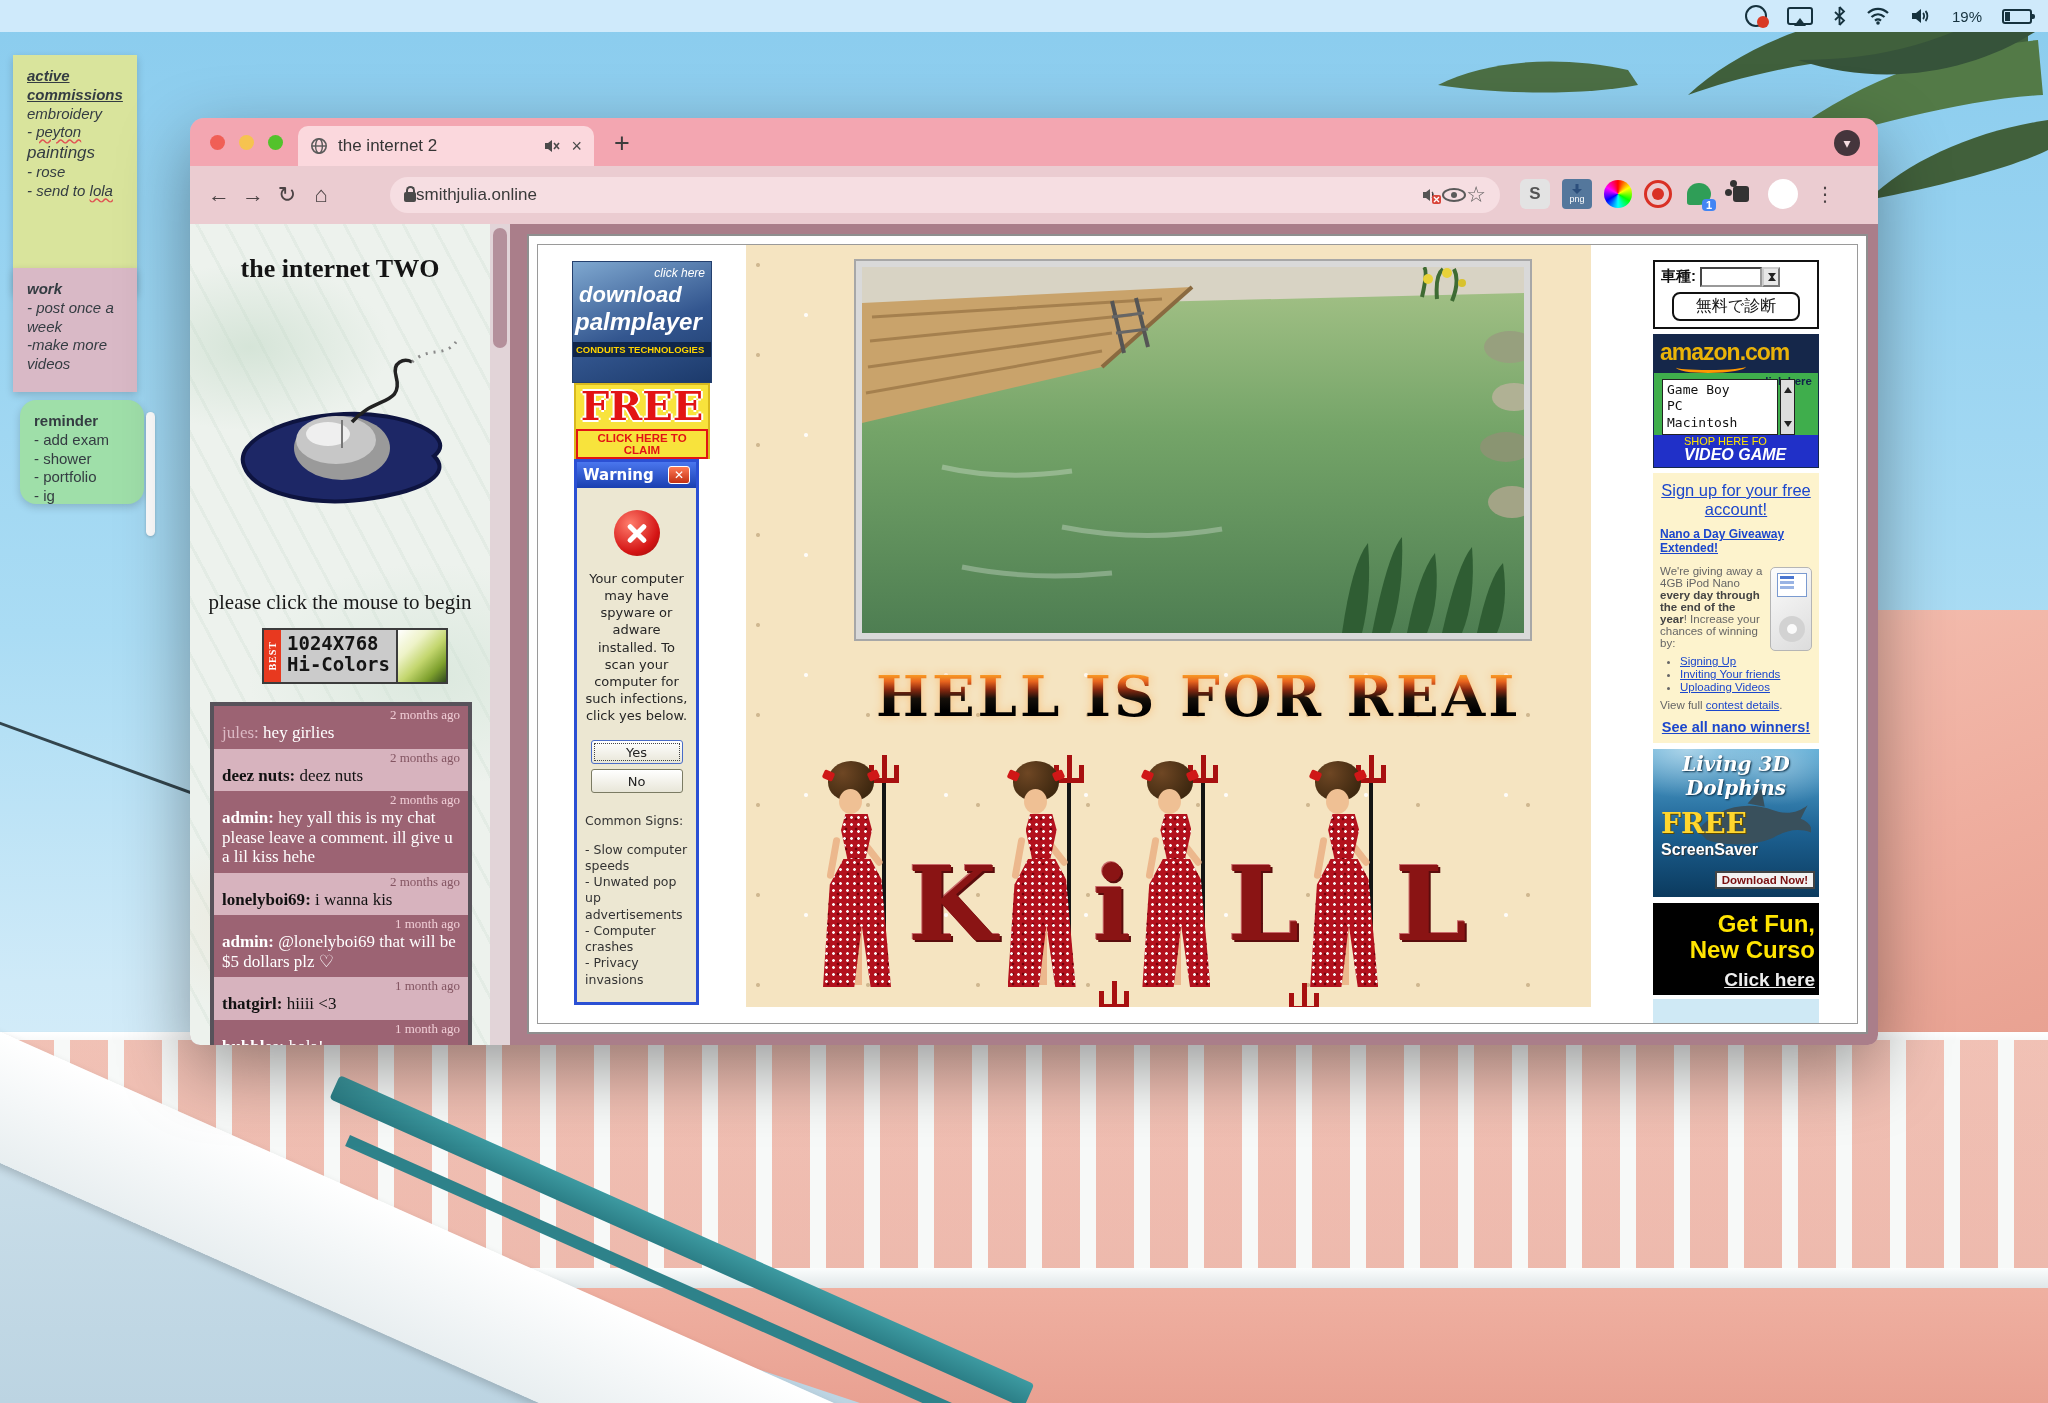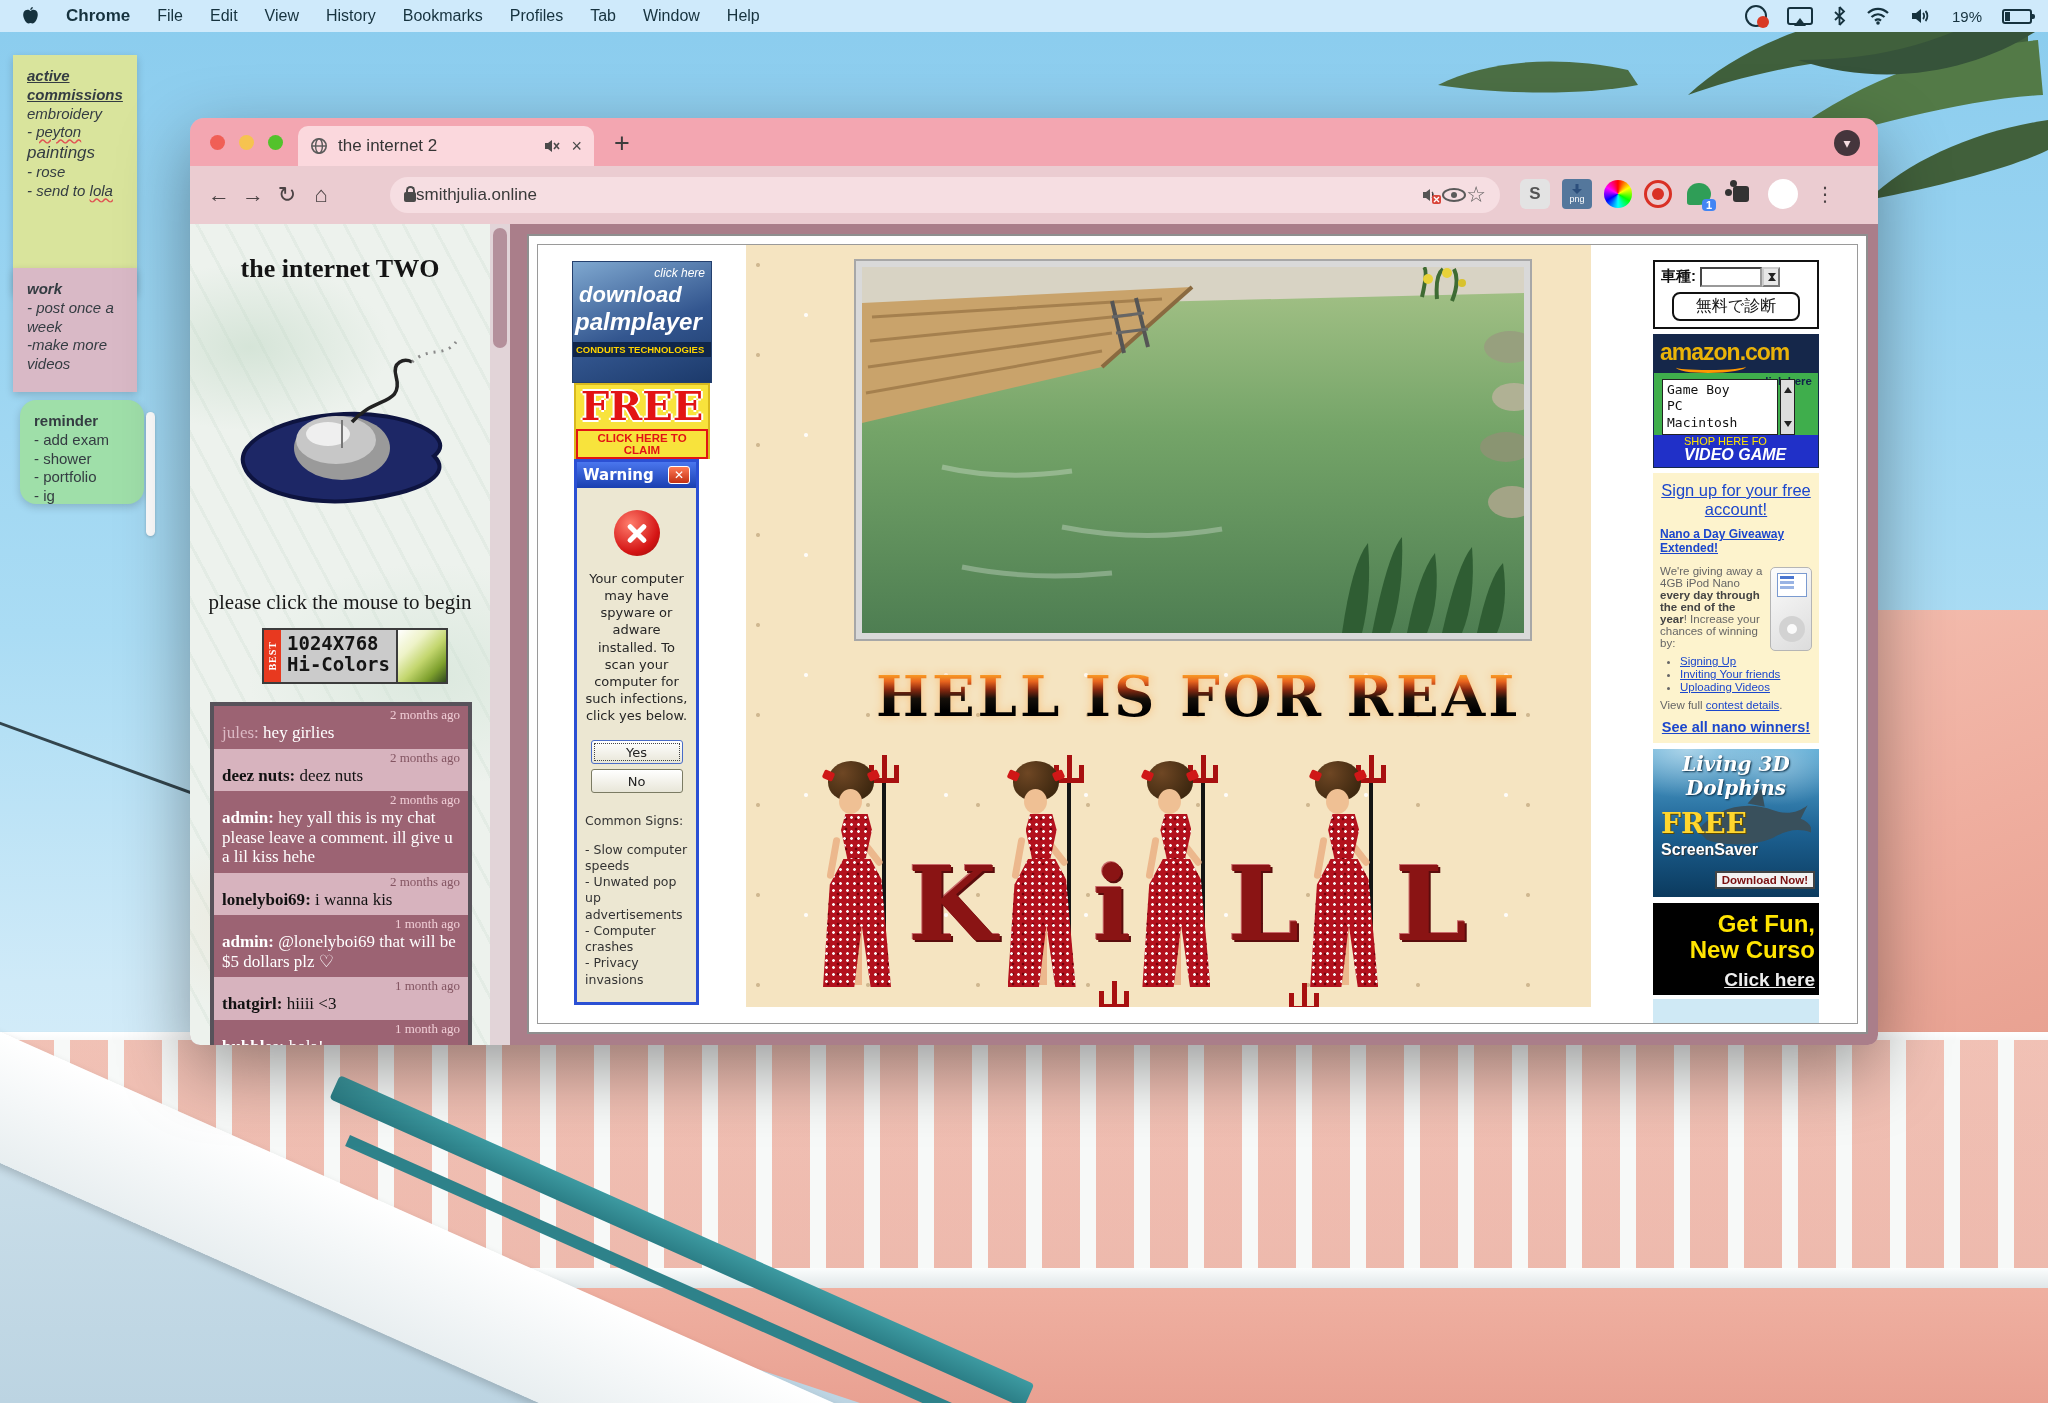--- a/index.html
+++ b/index.html
@@ -189,35 +189,20 @@
   <div class="rail-top"></div>
   <div class="rail-band"></div>
   <div class="rail-bot"></div>
   <div class="wall-bottom"></div>
   <div class="stair-under"></div>
   <div class="stair-white"></div>
   <div class="stair-teal"></div>
   <div class="stair-teal2"></div>
 
   <div id="menubar">
-    <div class="left">
-      <svg width="17" height="20" viewBox="0 0 17 20">
-          <path fill="#16323e" d="M8.5,5 C10,3.5 12,3.4 13.5,4.2 C15.7,5.4 16.5,8.6 15,12.5 C13.9,15.4 12.2,17.5 10.6,17.4 C9.8,17.3 9.3,16.9 8.5,16.9 C7.7,16.9 7.2,17.3 6.4,17.4 C4.8,17.5 3.1,15.4 2,12.5 C0.5,8.6 1.3,5.4 3.5,4.2 C5,3.4 7,3.5 8.5,5 Z M8.3,4 C8.2,2.6 9.2,1.2 10.8,1 C11,2.5 9.8,3.9 8.3,4 Z"></path>
-        </svg>
-      <span class="mi bold">Chrome</span>
-      <span class="mi">File</span>
-      <span class="mi">Edit</span>
-      <span class="mi">View</span>
-      <span class="mi">History</span>
-      <span class="mi">Bookmarks</span>
-      <span class="mi">Profiles</span>
-      <span class="mi">Tab</span>
-      <span class="mi">Window</span>
-      <span class="mi">Help</span>
-    </div>
     <div class="right">
       <span style="position:relative;width:22px;height:22px;display:inline-block;border:2.5px solid #16323e;border-radius:50%;">
         <i style="position:absolute;right:-4px;bottom:-3px;width:12px;height:12px;border-radius:50%;background:#d93a25;"></i>
       </span>
       <span style="position:relative;width:26px;height:18px;display:inline-block;border:2.5px solid #16323e;border-radius:3px;">
         <i style="position:absolute;left:5px;bottom:-3px;border:6px solid transparent;border-bottom:8px solid #16323e;"></i>
       </span>
       <svg width="13" height="20" viewBox="0 0 13 20">
           <path fill="none" stroke="#16323e" stroke-width="1.8" d="M6.5,1 L6.5,19 M6.5,1 L11,5.5 L2,14 M6.5,19 L11,14.5 L2,6"></path>
         </svg>

